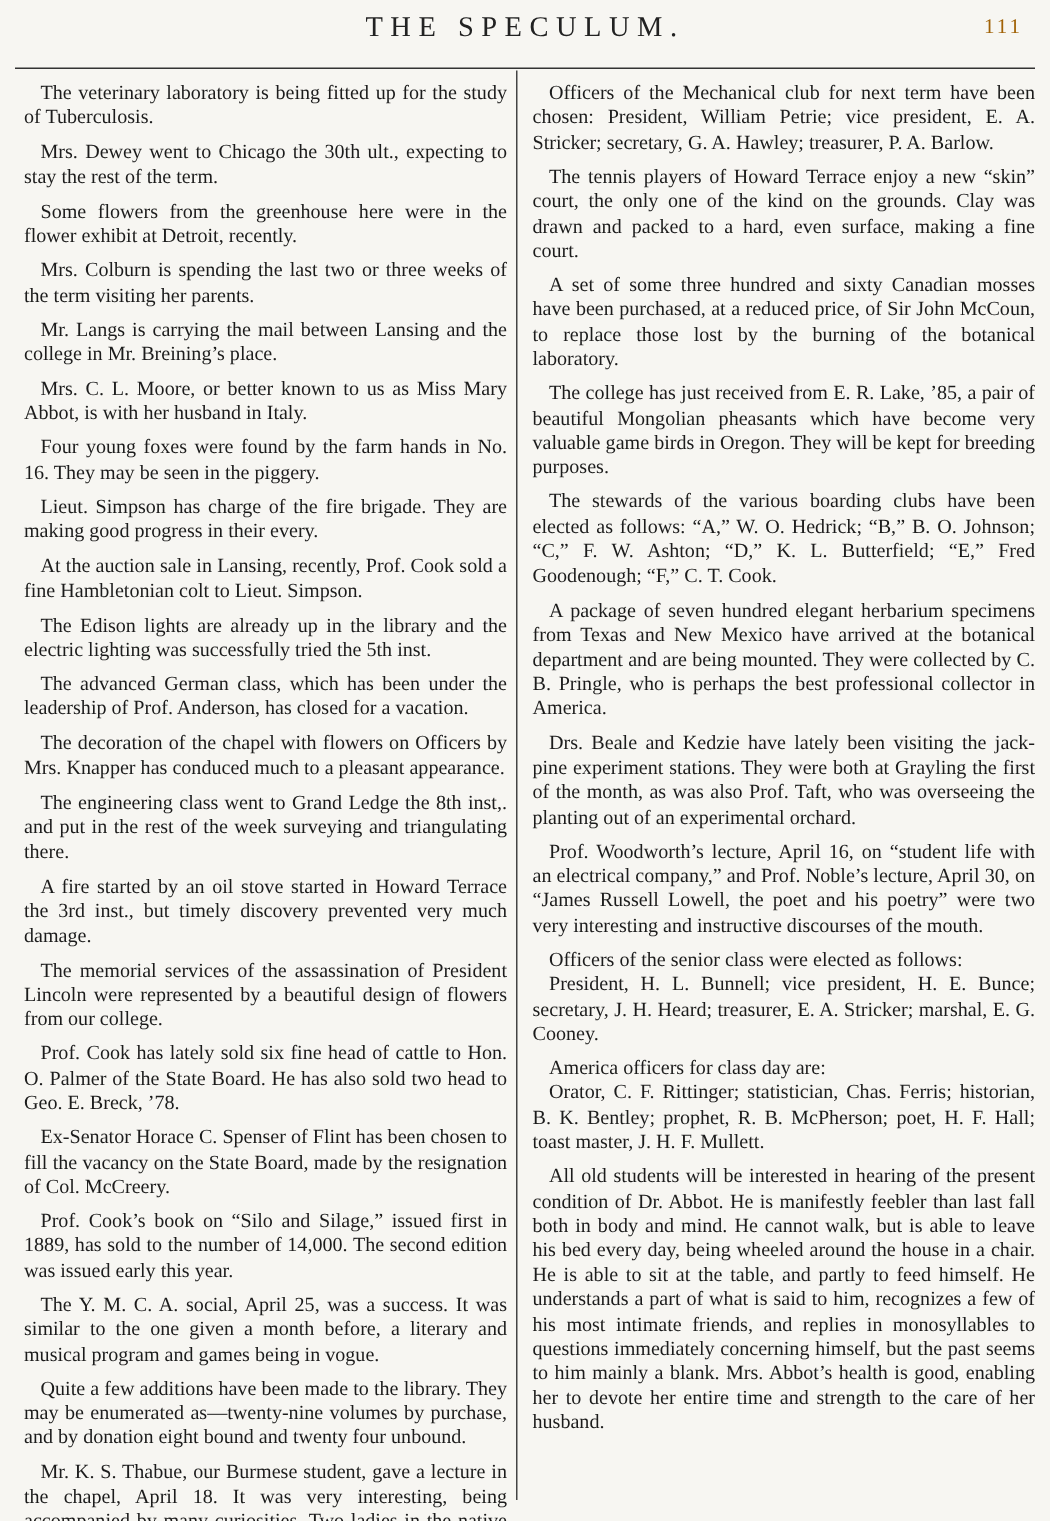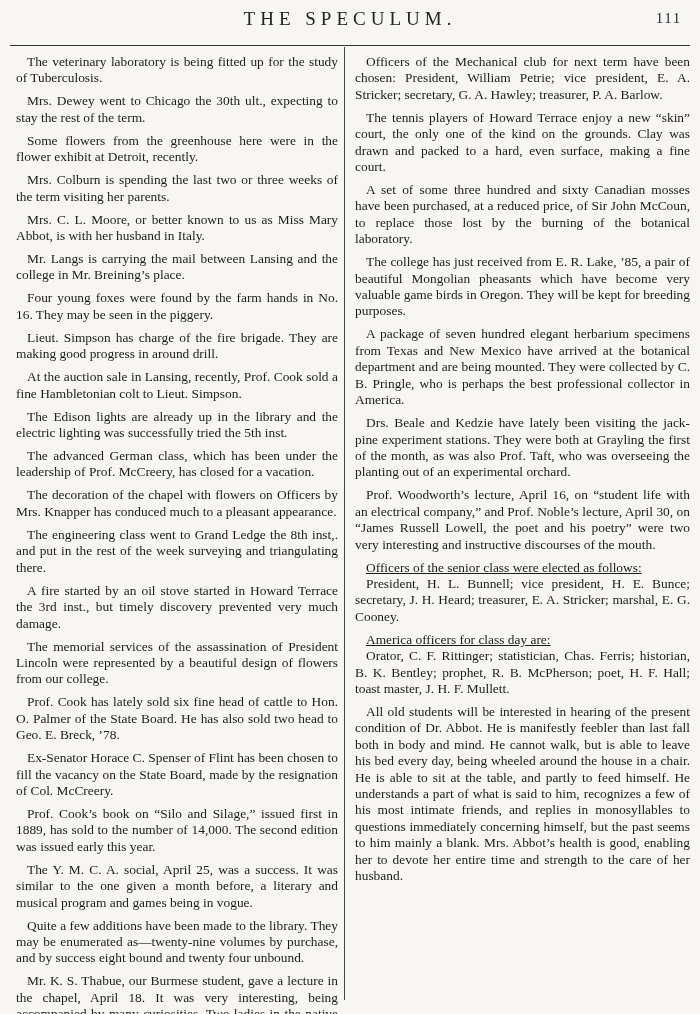--- a/index.html
+++ b/index.html
@@ -15,21 +15,21 @@
   }
   .masthead {
     position: absolute; left: 0; right: 0; top: 8px;
     text-align: center;
     font-family: "Liberation Serif", "DejaVu Serif", serif;
     font-size: 19px; letter-spacing: 5px; color: #222;
   }
   .page-number {
     position: absolute; right: 18px; top: 11px;
     font-family: "Liberation Serif", serif;
-    font-size: 14px; letter-spacing: 2px; color: #0f172a;
+    font-size: 14px; letter-spacing: 2px; color: #a16207;
   }
   .header-rule {
     position: absolute; left: 10px; right: 10px; top: 45px;
     height: 0; border-top: 1.5px solid #333;
   }
   .column-divider {
     position: absolute; left: 344px; top: 47px; width: 0; height: 953px;
     border-left: 1px solid #444;
   }
   .col {
@@ -38,63 +38,64 @@
     font-size: 13.4px; line-height: 16.4px;
     text-align: justify;
   }
   .col.left { left: 16px; width: 322px; }
   .col.right { left: 355px; width: 335px; }
   .col p {
     margin: 0 0 6.6px 0;
     text-indent: 11px;
     hyphens: manual;
   }
-  .col p.noindent-gap { margin-bottom: 0; text-decoration: underline; }
+  .col p.noindent-gap { margin-bottom: 0; }
   .col p .it { }
 </style>
 </head>
 <body>
 
 <div class="header">
   <div class="masthead">THE SPECULUM.</div>
   <div class="page-number">111</div>
   <div class="header-rule"></div>
 </div>
 
 <div class="column-divider"></div>
 
 <div class="col left">
   <p><span>The veterinary laboratory is being fitted up for the study of </span><span class="it">Tuberculosis</span><span>.</span></p>
   <p>Mrs. Dewey went to Chicago the 30th ult., expecting to stay the rest of the term.</p>
   <p>Some flowers from the greenhouse here were in the flower exhibit at Detroit, recently.</p>
   <p>Mrs. Colburn is spending the last two or three weeks of the term visiting her parents.</p>
+  <p>Mr. Langs is carrying the mail between Lansing and the college in Mr. Breining’s place.</p>
   <p>Mrs. C. L. Moore, or better known to us as Miss Mary Abbot, is with her husband in Italy.</p>
-  <p>Mr. Langs is carrying the mail between Lansing and the college in Mr. Breining’s place.</p>
   <p>Four young foxes were found by the farm hands in No. 16.  They may be seen in the piggery.</p>
-  <p>Lieut. Simpson has charge of the fire brigade. They are making good progress in around drill.</p>
+  <p>Lieut. Simpson has charge of the fire brigade. They are making good progress in their every.</p>
   <p>At the auction sale in Lansing, recently, Prof. Cook sold a fine Hambletonian colt to Lieut. Simpson.</p>
   <p>The Edison lights are already up in the library and the electric lighting was successfully tried the 5th inst.</p>
-  <p>The advanced German class, which has been under the leadership of Prof. McCreery, has closed for a vacation.</p>
+  <p>The advanced German class, which has been under the leadership of Prof. Anderson, has closed for a vacation.</p>
   <p>The decoration of the chapel with flowers on Officers by Mrs. Knapper has conduced much to a pleasant appearance.</p>
   <p>The engineering class went to Grand Ledge the 8th inst,. and put in the rest of the week surveying and triangulating there.</p>
   <p>A fire started by an oil stove started in Howard Terrace the 3rd inst., but timely discovery prevented very much damage.</p>
   <p>The memorial services of the assassination of President Lincoln were represented by a beautiful design of flowers from our college.</p>
   <p>Prof. Cook has lately sold six fine head of cattle to Hon. O. Palmer of the State Board.  He has also sold two head to Geo. E. Breck, ’78.</p>
   <p>Ex-Senator Horace C. Spenser of Flint has been chosen to fill the vacancy on the State Board, made by the resignation of Col. McCreery.</p>
   <p>Prof. Cook’s book on “Silo and Silage,” issued first in 1889, has sold to the number of 14,000.  The second edition was issued early this year.</p>
   <p>The Y. M. C. A. social, April 25, was a success.  It was similar to the one given a month before, a literary and musical program and games being in vogue.</p>
-  <p>Quite a few additions have been made to the library. They may be enumerated as—twenty-nine volumes by purchase, and by success eight bound and twenty four unbound.</p>
+  <p>Quite a few additions have been made to the library. They may be enumerated as—twenty-nine volumes by purchase, and by donation eight bound and twenty four unbound.</p>
   <p>Mr. K. S. Thabue, our Burmese student, gave a lecture in the chapel, April 18.  It was very interesting, being accompanied by many curiosities.  Two ladies in the native dress represented the costumes of two classes.</p>
 </div>
 
 <div class="col right">
   <p>Officers of the Mechanical club for next term have been chosen:  President, William Petrie; vice president, E. A. Stricker; secretary, G. A. Hawley; treasurer, P. A. Barlow.</p>
   <p>The tennis players of Howard Terrace enjoy a new “skin” court, the only one of the kind on the grounds. Clay was drawn and packed to a hard, even surface, making a fine court.</p>
   <p>A set of some three hundred and sixty Canadian mosses have been purchased, at a reduced price, of Sir John McCoun, to replace those lost by the burning of the botanical laboratory.</p>
   <p>The college has just received from E. R. Lake, ’85, a pair of beautiful Mongolian pheasants which have become very valuable game birds in Oregon.  They will be kept for breeding purposes.</p>
+  <p>The stewards of the various boarding clubs have been elected as follows:  “A,” W. O. Hedrick; “B,” B. O. Johnson; “C,” F. W. Ashton; “D,” K. L. Butterfield; “E,” Fred Goodenough; “F,” C. T. Cook.</p>
   <p>A package of seven hundred elegant herbarium specimens from Texas and New Mexico have arrived at the botanical department and are being mounted. They were collected by C. B. Pringle, who is perhaps the best professional collector in America.</p>
   <p>Drs. Beale and Kedzie have lately been visiting the jack-pine experiment stations.  They were both at Grayling the first of the month, as was also Prof. Taft, who was overseeing the planting out of an experimental orchard.</p>
   <p>Prof. Woodworth’s lecture, April 16, on “student life with an electrical company,” and Prof. Noble’s lecture, April 30, on “James Russell Lowell, the poet and his poetry” were two very interesting and instructive discourses of the mouth.</p>
   <p class="noindent-gap">Officers of the senior class were elected as follows:</p>
   <p>President, H. L. Bunnell; vice president, H. E. Bunce; secretary, J. H. Heard; treasurer, E. A. Stricker; marshal, E. G. Cooney.</p>
   <p class="noindent-gap">America officers for class day are:</p>
   <p>Orator, C. F. Rittinger; statistician, Chas. Ferris; historian, B. K. Bentley; prophet, R. B. McPherson; poet, H. F. Hall; toast master, J. H. F. Mullett.</p>
   <p>All old students will be interested in hearing of the present condition of Dr. Abbot.  He is manifestly feebler than last fall both in body and mind.  He cannot walk, but is able to leave his bed every day, being wheeled around the house in a chair.  He is able to sit at the table, and partly to feed himself.  He understands a part of what is said to him, recognizes a few of his most intimate friends, and replies in monosyllables to questions immediately concerning himself, but the past seems to him mainly a blank.  Mrs. Abbot’s health is good, enabling her to devote her entire time and strength to the care of her husband.</p>
 </div>
 

